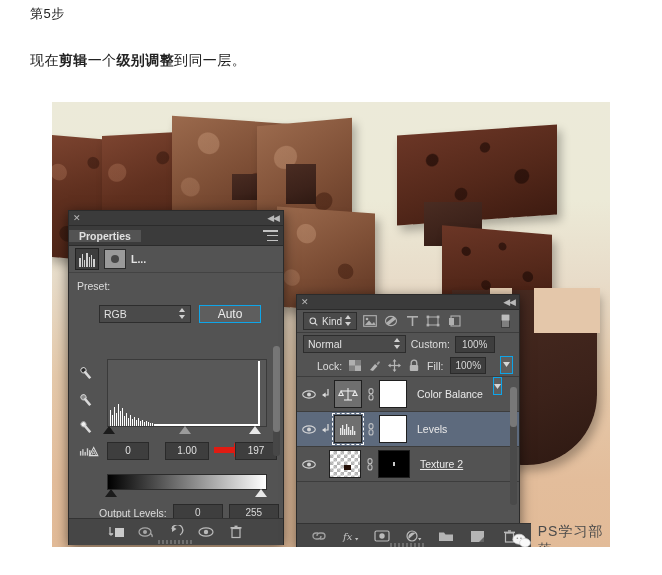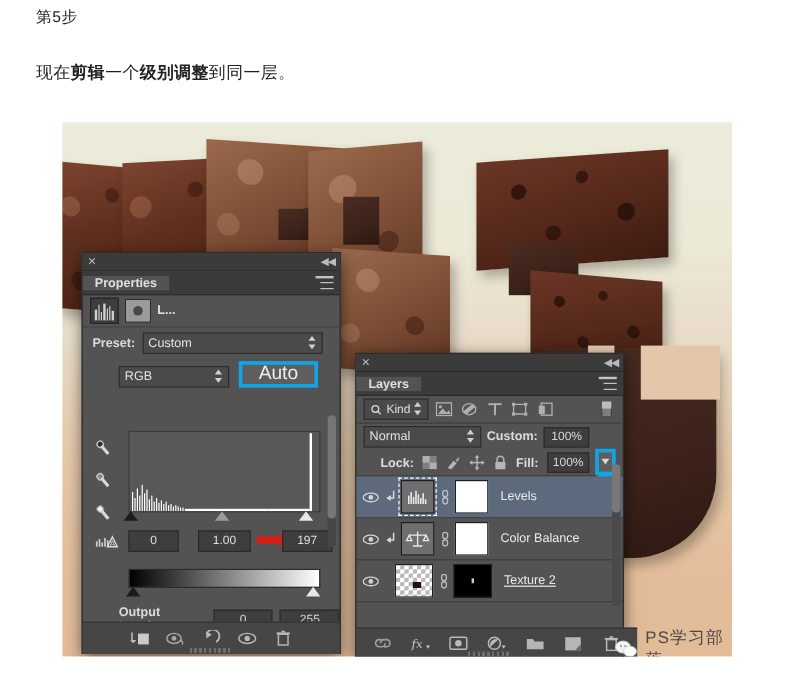--- a/index.html
+++ b/index.html
@@ -99,42 +99,42 @@
     background:#4a4a4a;border:1px solid #2d2d2d;color:#e2e2e2;
     height:16px;display:flex;align-items:center;padding:0 4px;
     font-size:10.5px;position:relative;
   }
   .spin{position:absolute;right:4px;top:2px;width:7px;height:11px;
         display:flex;flex-direction:column;justify-content:space-between;}
   .spin u{display:block;width:0;height:0;border-left:3px solid transparent;border-right:3px solid transparent;}
   .spin u:first-child{border-bottom:4px solid #cfcfcf;}
   .spin u:last-child{border-top:4px solid #cfcfcf;}
   .btn{
-    background:#5e5e5e;border:3px solid #0ea5e9;color:#ececec;
+    background:#5e5e5e;border:1px solid #0ea5e9;color:#ececec;
     height:16px;display:flex;align-items:center;justify-content:center;
-    font-size:16px;padding:0 8px;margin-top:41px;
+    font-size:12px;padding:0 8px;margin-top:41px;
   }
 
   
   #properties{left:68px;top:210px;width:214px;height:333px;}
   .prop-head{height:26px;display:flex;align-items:center;padding:0 6px;gap:5px;border-bottom:1px solid #434343;}
   .ico-levels{
     width:22px;height:18px;background:#3d3d3d;border:1px solid #232323;
     display:flex;align-items:flex-end;justify-content:center;gap:1px;padding-bottom:2px;
   }
   .ico-levels s{display:block;width:1.4px;background:#cfcfcf;text-decoration:none;}
   .ico-mask{
     width:20px;height:18px;background:#9a9a9a;border:1px solid #2b2b2b;
     display:flex;align-items:center;justify-content:center;
   }
   .ico-mask b{width:8px;height:8px;border-radius:50%;background:#484848;display:block;}
   .prop-title{font-size:10.5px;font-weight:bold;color:#e4e4e4;}
 
   .preset-row{height:26px;display:flex;align-items:center;padding:0 8px;gap:6px;}
-  .lbl{font-size:10.5px;color:#dcdcdc;font-weight:bold;}
+  .lbl{font-size:10.5px;color:#dcdcdc;font-weight:normal;}
 
   .chan-row{height:24px;display:flex;align-items:flex-end;padding:0 8px;gap:8px;}
 
   .eyedroppers{position:absolute;left:8px;top:120px;display:flex;flex-direction:column;gap:11px;}
   .eyed{width:18px;height:16px;position:relative;}
   .eyed svg{display:block;}
 
   .hist-wrap{position:absolute;left:38px;top:113px;width:158px;height:66px;background:#585858;border:1px solid #3a3a3a;}
   .hist{position:absolute;left:0;bottom:0;width:100%;height:100%;}
   .slider-track{position:absolute;left:38px;top:180px;width:158px;height:10px;}
@@ -255,27 +255,20 @@
             <s style="height:8px"></s>
         </div>
         <div class="ico-mask">
             <b></b>
           </div>
         <div class="prop-title">L...</div>
       </div>
 
       <div class="preset-row">
         <span class="lbl">Preset:</span>
-        <div class="select" style="width:140px;">
-          <span>Custom</span>
-          <span class="spin">
-              <u></u>
-              <u></u>
-            </span>
-        </div>
       </div>
 
       <div class="chan-row" style="padding-left:30px;">
         <div class="select" style="width:82px;">
           <span>RGB</span>
           <span class="spin">
               <u></u>
               <u></u>
             </span>
         </div>
@@ -423,28 +416,20 @@
         <div class="grip"></div>
       </div>
     </div>
   </div>
 
   <div class="ps-panel" id="layers" style="left:244px;top:192px;">
     <div class="ps-titlebar">
       <span class="ps-x">✕</span>
       <span class="ps-collapse">◀◀</span>
     </div>
-    <div class="ps-tabrow">
-      <div class="ps-tab">Layers</div>
-      <div class="ps-menu">
-          <i></i>
-          <i></i>
-          <i></i>
-        </div>
-    </div>
 
     <div class="filter-row">
       <div class="kind-sel">
         <svg width="9" height="9" viewBox="0 0 9 9">
           <circle cx="3.8" cy="3.8" r="2.8" fill="none" stroke="#d6d6d6" stroke-width="1.1"></circle>
           <line x1="5.9" y1="5.9" x2="8.3" y2="8.3" stroke="#d6d6d6" stroke-width="1.1"></line>
         </svg>
         <span>Kind</span>
         <span class="spin">
             <u></u>
@@ -538,20 +523,54 @@
           <rect x="1.8" y="6" width="8.4" height="6" rx="1" fill="#cfcfcf"></rect>
         </svg>
       </div>
       <span class="lbl" style="margin-left:auto;">Fill:</span>
       <div class="field" style="width:34px;justify-content:center;">100%</div>
       <div class="btn" style="width:13px;padding:0;">
         <svg width="7" height="5" viewBox="0 0 7 5">
             <path d="M0 0 L7 0 L3.5 5 Z" fill="#d6d6d6"></path>
           </svg>
       </div>
+    </div>
+
+    <div class="layer">
+      <div class="eye">
+        <svg width="14" height="11" viewBox="0 0 14 11">
+          <ellipse cx="7" cy="5.5" rx="6.3" ry="3.6" fill="none" stroke="#e0e0e0" stroke-width="1.1"></ellipse>
+          <circle cx="7" cy="5.5" r="2" fill="#e0e0e0"></circle>
+        </svg>
+      </div>
+      <div class="clipmark">
+        <svg width="9" height="12" viewBox="0 0 9 12">
+          <path d="M7 1 L7 7 L3.5 7" stroke="#dcdcdc" stroke-width="1.2" fill="none"></path>
+          <path d="M1 7 L4.6 4.6 L4.6 9.4 Z" fill="#dcdcdc"></path>
+        </svg>
+      </div>
+      <div class="thumb" style="background:#6f6f6f;">
+        <svg width="20" height="16" viewBox="0 0 20 16">
+          <g stroke="#eaeaea" stroke-width="1.1" fill="none">
+            <line x1="10" y1="2" x2="10" y2="14"></line>
+              <line x1="3" y1="5" x2="17" y2="5"></line>
+            <path d="M3 5 L0.8 9.5 L5.2 9.5 Z"></path>
+              <path d="M17 5 L14.8 9.5 L19.2 9.5 Z"></path>
+            <line x1="6" y1="14" x2="14" y2="14"></line>
+          </g>
+        </svg>
+      </div>
+      <div class="linkico">
+        <svg width="8" height="13" viewBox="0 0 8 13">
+          <rect x="2" y="0.6" width="4" height="5.2" rx="2" fill="none" stroke="#cfcfcf" stroke-width="1.1"></rect>
+          <rect x="2" y="6.8" width="4" height="5.2" rx="2" fill="none" stroke="#cfcfcf" stroke-width="1.1"></rect>
+        </svg>
+      </div>
+      <div class="thumb white"></div>
+      <span class="lname">Color Balance</span>
     </div>
 
     <div class="layer sel">
       <div class="eye">
         <svg width="14" height="11" viewBox="0 0 14 11">
           <ellipse cx="7" cy="5.5" rx="6.3" ry="3.6" fill="none" stroke="#e0e0e0" stroke-width="1.1"></ellipse>
           <circle cx="7" cy="5.5" r="2" fill="#e0e0e0"></circle>
         </svg>
       </div>
       <div class="clipmark">
@@ -585,54 +604,20 @@
       <span class="lname">Levels</span>
     </div>
 
     <div class="layer">
       <div class="eye">
         <svg width="14" height="11" viewBox="0 0 14 11">
           <ellipse cx="7" cy="5.5" rx="6.3" ry="3.6" fill="none" stroke="#e0e0e0" stroke-width="1.1"></ellipse>
           <circle cx="7" cy="5.5" r="2" fill="#e0e0e0"></circle>
         </svg>
       </div>
-      <div class="clipmark">
-        <svg width="9" height="12" viewBox="0 0 9 12">
-          <path d="M7 1 L7 7 L3.5 7" stroke="#dcdcdc" stroke-width="1.2" fill="none"></path>
-          <path d="M1 7 L4.6 4.6 L4.6 9.4 Z" fill="#dcdcdc"></path>
-        </svg>
-      </div>
-      <div class="thumb" style="background:#6f6f6f;">
-        <svg width="20" height="16" viewBox="0 0 20 16">
-          <g stroke="#eaeaea" stroke-width="1.1" fill="none">
-            <line x1="10" y1="2" x2="10" y2="14"></line>
-              <line x1="3" y1="5" x2="17" y2="5"></line>
-            <path d="M3 5 L0.8 9.5 L5.2 9.5 Z"></path>
-              <path d="M17 5 L14.8 9.5 L19.2 9.5 Z"></path>
-            <line x1="6" y1="14" x2="14" y2="14"></line>
-          </g>
-        </svg>
-      </div>
-      <div class="linkico">
-        <svg width="8" height="13" viewBox="0 0 8 13">
-          <rect x="2" y="0.6" width="4" height="5.2" rx="2" fill="none" stroke="#cfcfcf" stroke-width="1.1"></rect>
-          <rect x="2" y="6.8" width="4" height="5.2" rx="2" fill="none" stroke="#cfcfcf" stroke-width="1.1"></rect>
-        </svg>
-      </div>
-      <div class="thumb white"></div>
-      <span class="lname">Color Balance</span>
-    </div>
-
-    <div class="layer">
-      <div class="eye">
-        <svg width="14" height="11" viewBox="0 0 14 11">
-          <ellipse cx="7" cy="5.5" rx="6.3" ry="3.6" fill="none" stroke="#e0e0e0" stroke-width="1.1"></ellipse>
-          <circle cx="7" cy="5.5" r="2" fill="#e0e0e0"></circle>
-        </svg>
-      </div>
       <div class="thumb checker" style="width:30px;margin-left:8px;">
         <span style="width:7px;height:5px;background:#241008;display:block;margin-left:4px;margin-top:6px;"></span>
       </div>
       <div class="linkico">
         <svg width="8" height="13" viewBox="0 0 8 13">
           <rect x="2" y="0.6" width="4" height="5.2" rx="2" fill="none" stroke="#cfcfcf" stroke-width="1.1"></rect>
           <rect x="2" y="6.8" width="4" height="5.2" rx="2" fill="none" stroke="#cfcfcf" stroke-width="1.1"></rect>
         </svg>
       </div>
       <div class="thumb black" style="width:30px;">

